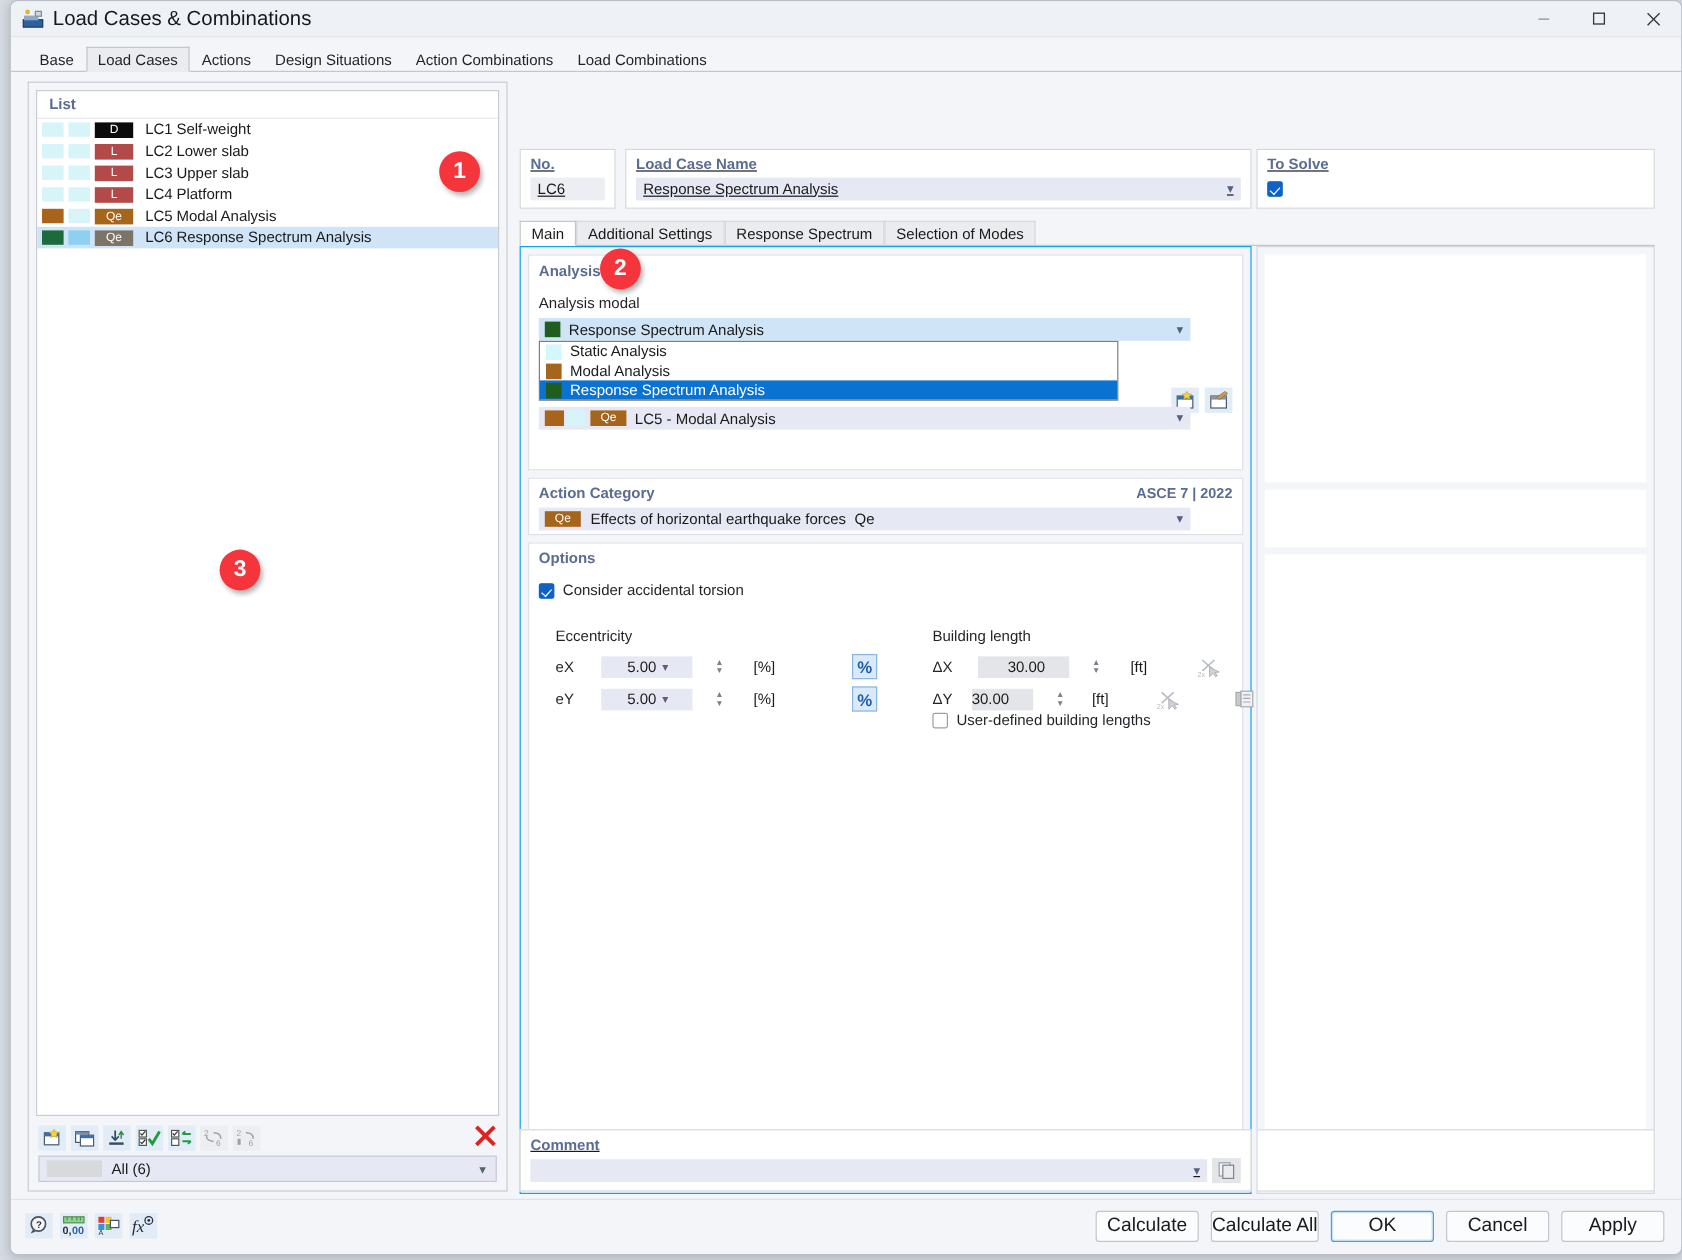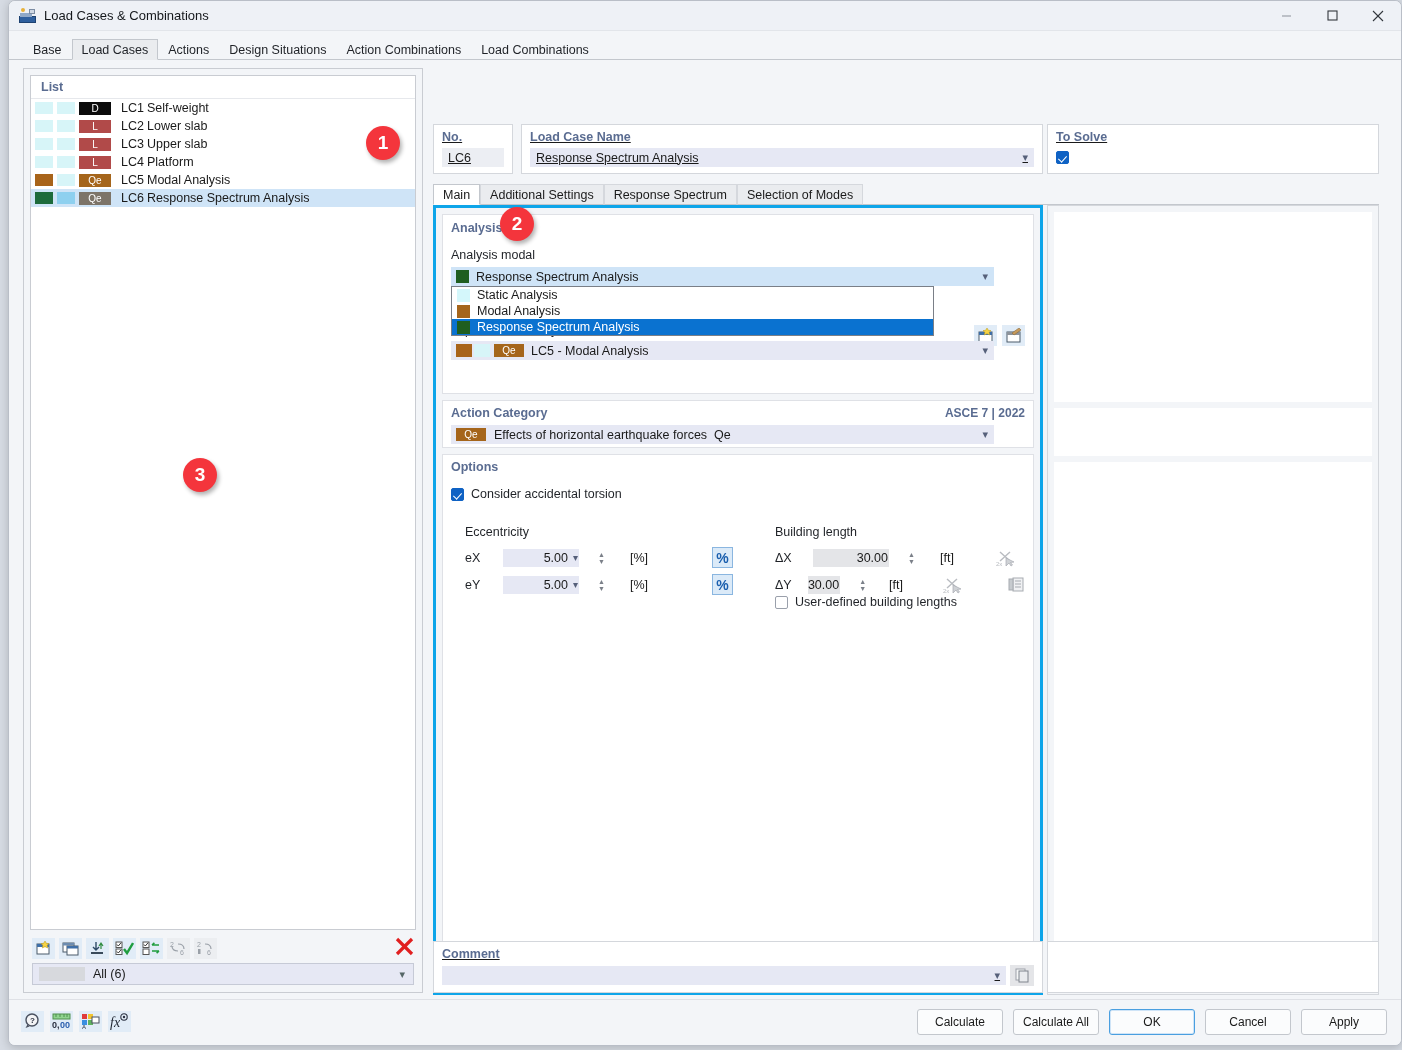--- a/index.html
+++ b/index.html
@@ -26,21 +26,21 @@
     border-bottom: 1px solid #e2e5ea;
   }
   .titlebar .app-icon {
     width: 17px; height: 16px; margin-left: 10px; margin-right: 8px;
     position: relative; flex: none;
   }
   .app-icon .ai-base { position:absolute; left:0; bottom:1px; width:17px; height:7px; background:#2e5f9e; border:1px solid #1d4272;}
   .app-icon .ai-mid { position:absolute; left:1px; bottom:7px; width:12px; height:4px; background:#8fa8c8;}
   .app-icon .ai-dot { position:absolute; left:2px; top:0px; width:4px; height:4px; background:#e8b23a; border-radius:50%;}
   .app-icon .ai-sq { position:absolute; right:1px; top:1px; width:6px; height:5px; background:#cfd8e4; border:1px solid #7b8ca3;}
-  .titlebar .title { font-size: 13px; color: #15181c; }
+  .titlebar .title { font-size: 17px; color: #15181c; }
   .titlebar .spacer { flex: 1; }
   .wbtn {
     width: 46px; height: 30px; display:flex; align-items:center; justify-content:center;
     font-size: 13px; color: #3a3f46; cursor: default;
   }
   .wbtn.close { margin-right: 0; }
   .wbtn svg { display:block; }
 
   
   .tabstrip {
@@ -132,21 +132,21 @@
   .cbox.off { background:#fff; border:1px solid #9aa0ab; }
   .cbox.off::after { display:none; }
 
   
   .itabstrip { position:absolute; left:0; top:116px; height: 21px; display:flex; align-items:flex-end; }
   .itabstrip::after { content:""; position:absolute; left:0; width:946px; bottom:0; height:1px; background:#c3c7cd;}
   .itab { height:21px; line-height:20px; padding:0 9px; font-size:12.5px; border:1px solid transparent; position:relative; z-index:1; white-space:nowrap;}
   .itab.active { background:#ffffff; border:1px solid #c3c7cd; border-bottom-color:#ffffff; }
   .itab.idle { background:#eaecef; border:1px solid #d5d8dd; border-bottom-color:#c3c7cd; }
 
-  #main-card { position:absolute; left:0; top:137px; width:610px; height:790px; background:#f3f5f8; border:3px solid #0ea5e9;}
+  #main-card { position:absolute; left:0; top:137px; width:610px; height:790px; background:#f3f5f8; border:1px solid #0ea5e9;}
   #side-card { position:absolute; right:8px; top:137px; width:332px; height:790px; background:#f3f5f8; border:1px solid #d4d7dc;}
   .sidepane { background:#fff; margin: 6px; }
 
   .sect { background:#ffffff; border:1px solid #dfe1e6; margin: 6px; padding: 6px 8px 10px 8px; position: relative;}
   .sect-title-row { display:flex; align-items:center; justify-content:space-between; }
   .code-ref { font-weight: bold; color:#5a6c91; font-size:12px; }
   .lbl { font-size:12.5px; color:#1f2227; }
 
   .combo {
     height:19px; background:#e6e8f4; display:flex; align-items:center; padding-left:5px;
@@ -160,42 +160,42 @@
     position:absolute; left:0; width:483px; background:#fff; border:1px solid #7a7f87;
     z-index: 30;
   }
   .dd-item { height:16px; display:flex; align-items:center; padding-left:5px; font-size:12.5px;}
   .dd-item.hl { background:#0a72d0; color:#fff; }
   .dd-item .sw2 { width:13px; height:13px; margin-right:7px; flex:none; }
 
   .spin-wrap { display:flex; align-items:center; gap:16px; }
   .numfield {
     width:76px; height:18px; background:#e6e8f4; display:flex; align-items:center;
-    justify-content:flex-end; padding-right:1px; font-size:12.5px;
+    justify-content:flex-end; padding-right:20px; font-size:12.5px;
   }
   .numfield.grey { background:#e4e5e8; }
   .mini-chev { font-size:10px; color:#56607a; margin-left:5px;}
   .spinner { width:9px; display:flex; flex-direction:column; margin-left:3px; color:#7b8089; font-size:7px; line-height:7px;}
   .unit { margin-left:7px; font-size:12.5px; }
   .pctbtn {
     width:21px; height:21px; background:#dbeaf8; border:1px solid #8ab6e0;
     color:#1b5fae; font-weight:bold; font-size:14px; display:flex; align-items:center; justify-content:center;
   }
   .iconbtn { width:24px; height:21px; background:transparent; display:flex; align-items:center; justify-content:center; }
 
   
   #comment-card { position:absolute; left:0; bottom:0; width:610px; height:52px; background:#fff; border:1px solid #d4d7dc; }
 
   
   .footer { position:absolute; left:0; right:0; bottom:0; height:46px; background:#f3f5f8; border-top:1px solid #dfe1e6; }
   .footer-left { position:absolute; left:12px; top:11px; display:flex; gap:6px; }
   .footer-right { position:absolute; right:14px; top:9px; display:flex; gap:10px; }
   .fbtn {
     min-width:86px; height:26px; background:#fbfcfd; border:1px solid #c3c7cd; border-radius:3px;
-    font-size:12px; display:flex; align-items:center; justify-content:center; color:#1a1a1a;
+    font-size:16px; display:flex; align-items:center; justify-content:center; color:#1a1a1a;
   }
   .fbtn.primary { border:1px solid #4a9fe0; box-shadow: 0 0 0 1px #cfe4f7 inset; }
 
   
   .callout {
     position:absolute; width:34px; height:34px; border-radius:50%;
     background:#f4353c; color:#fff; font-size:19px; font-weight:bold;
     display:flex; align-items:center; justify-content:center;
     box-shadow: 2px 3px 4px rgba(0,0,0,0.30);
     z-index: 60;

